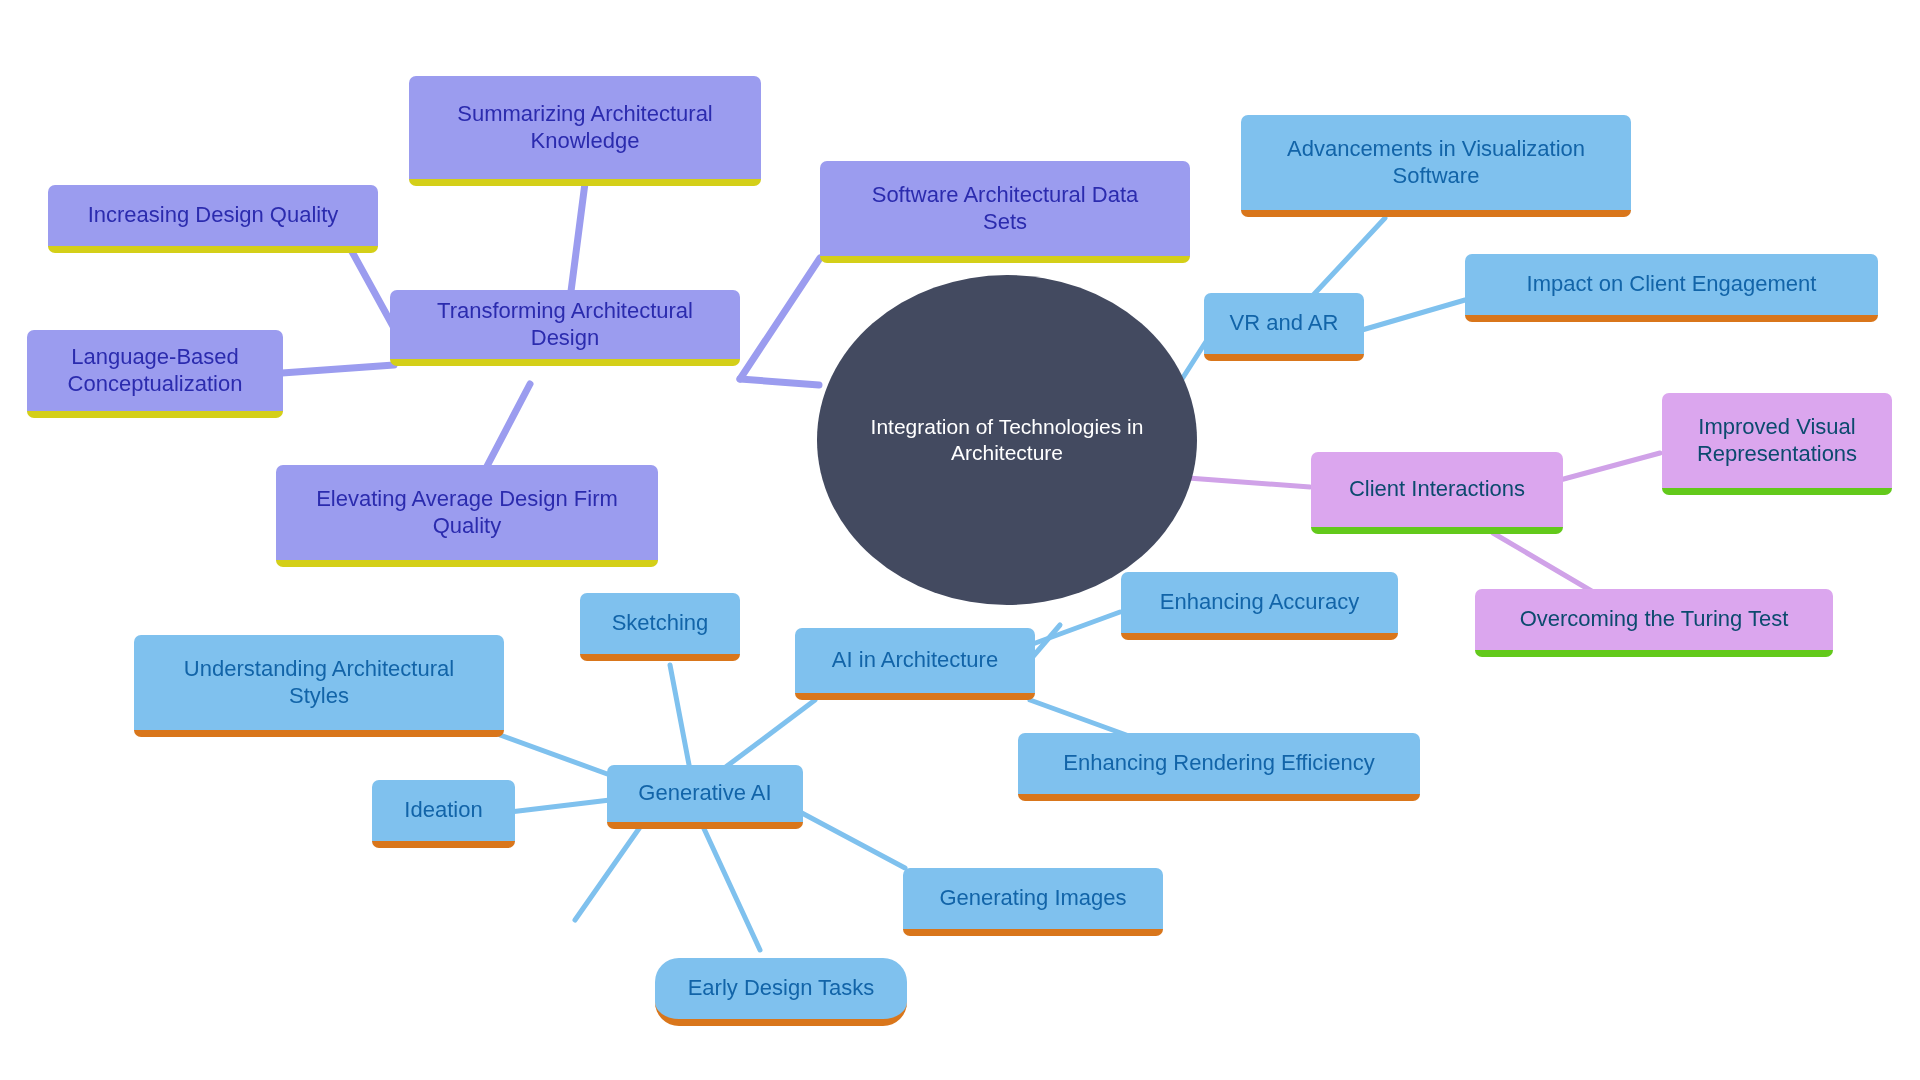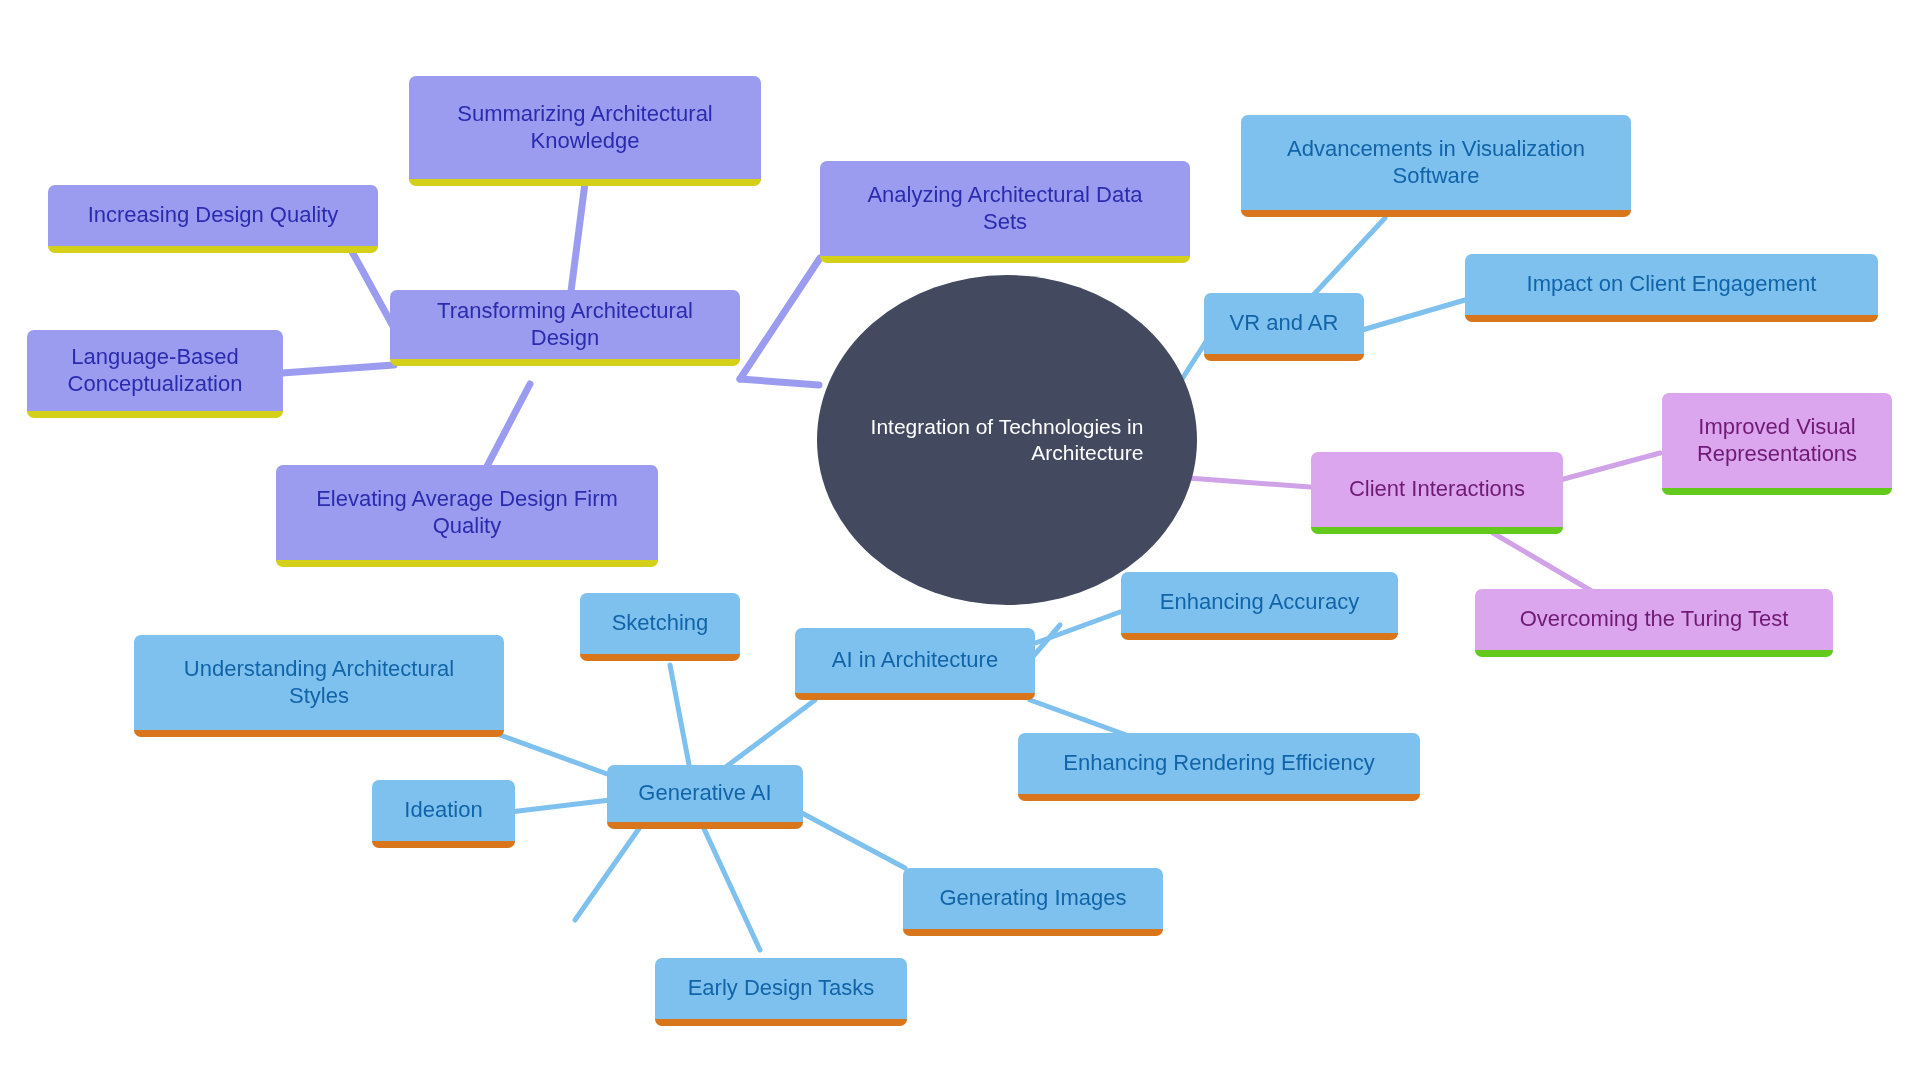--- a/index.html
+++ b/index.html
@@ -37,21 +37,21 @@
     line-height: 1.2;
     padding: 6px 12px;
     white-space: pre-line;
   }
   
   .root {
     position: absolute;
     display: flex;
     align-items: center;
     justify-content: center;
-    text-align: right;
+    text-align: center;
     background: #434A60;
     color: #ffffff;
     border-radius: 50%;
     font-size: 21px;
     line-height: 1.25;
     white-space: pre-line;
     padding: 0 34px;
     box-sizing: border-box;
   }
   
@@ -62,21 +62,21 @@
   }
   
   .n-blue {
     background: #7FC1EE;
     color: #1264A8;
     border-bottom: 7px solid #D9761B;
   }
   
   .n-magenta {
     background: #DBA6EE;
-    color: #701a75;
+    color: #0c4a6e;
     border-bottom: 7px solid #63C91B;
   }
   .fs-22 { font-size: 22px; }
 </style>
 </head>
 <body>
 
 <div id="canvas">
 
   <svg id="edges" viewBox="0 0 1920 1080" width="1920" height="1080">
@@ -139,21 +139,21 @@
     <span>Language-Based
 Conceptualization</span>
   </div>
 
   <div class="node n-purple fs-22" style="left:276px; top:465px; width:382px; height:102px;">
     <span>Elevating Average Design Firm
 Quality</span>
   </div>
 
   <div class="node n-purple fs-22" style="left:820px; top:161px; width:370px; height:102px;">
-    <span>Analyzing Architectural Data
+    <span>Software Architectural Data
 Sets</span>
   </div>
 
   <div class="node n-blue fs-22" style="left:1204px; top:293px; width:160px; height:68px;">
     <span>VR and AR</span>
   </div>
 
   <div class="node n-blue fs-22" style="left:1241px; top:115px; width:390px; height:102px;">
     <span>Advancements in Visualization
 Software</span>
@@ -199,21 +199,21 @@
   <div class="node n-blue fs-22" style="left:134px; top:635px; width:370px; height:102px;">
     <span>Understanding Architectural
 Styles</span>
   </div>
 
   <div class="node n-blue fs-22" style="left:372px; top:780px; width:143px; height:68px;">
     <span>Ideation</span>
   </div>
 
 
-  <div class="node n-blue fs-22" style="left:655px; top:958px; width:252px; height:68px;">
+  <div class="node n-blue fs-22" style="left:655px; top:958px; width:252px; height:68px;border-radius:24px;">
     <span>Early Design Tasks</span>
   </div>
 
   <div class="node n-blue fs-22" style="left:903px; top:868px; width:260px; height:68px;">
     <span>Generating Images</span>
   </div>
 
 </div>
 
 </body></html>

